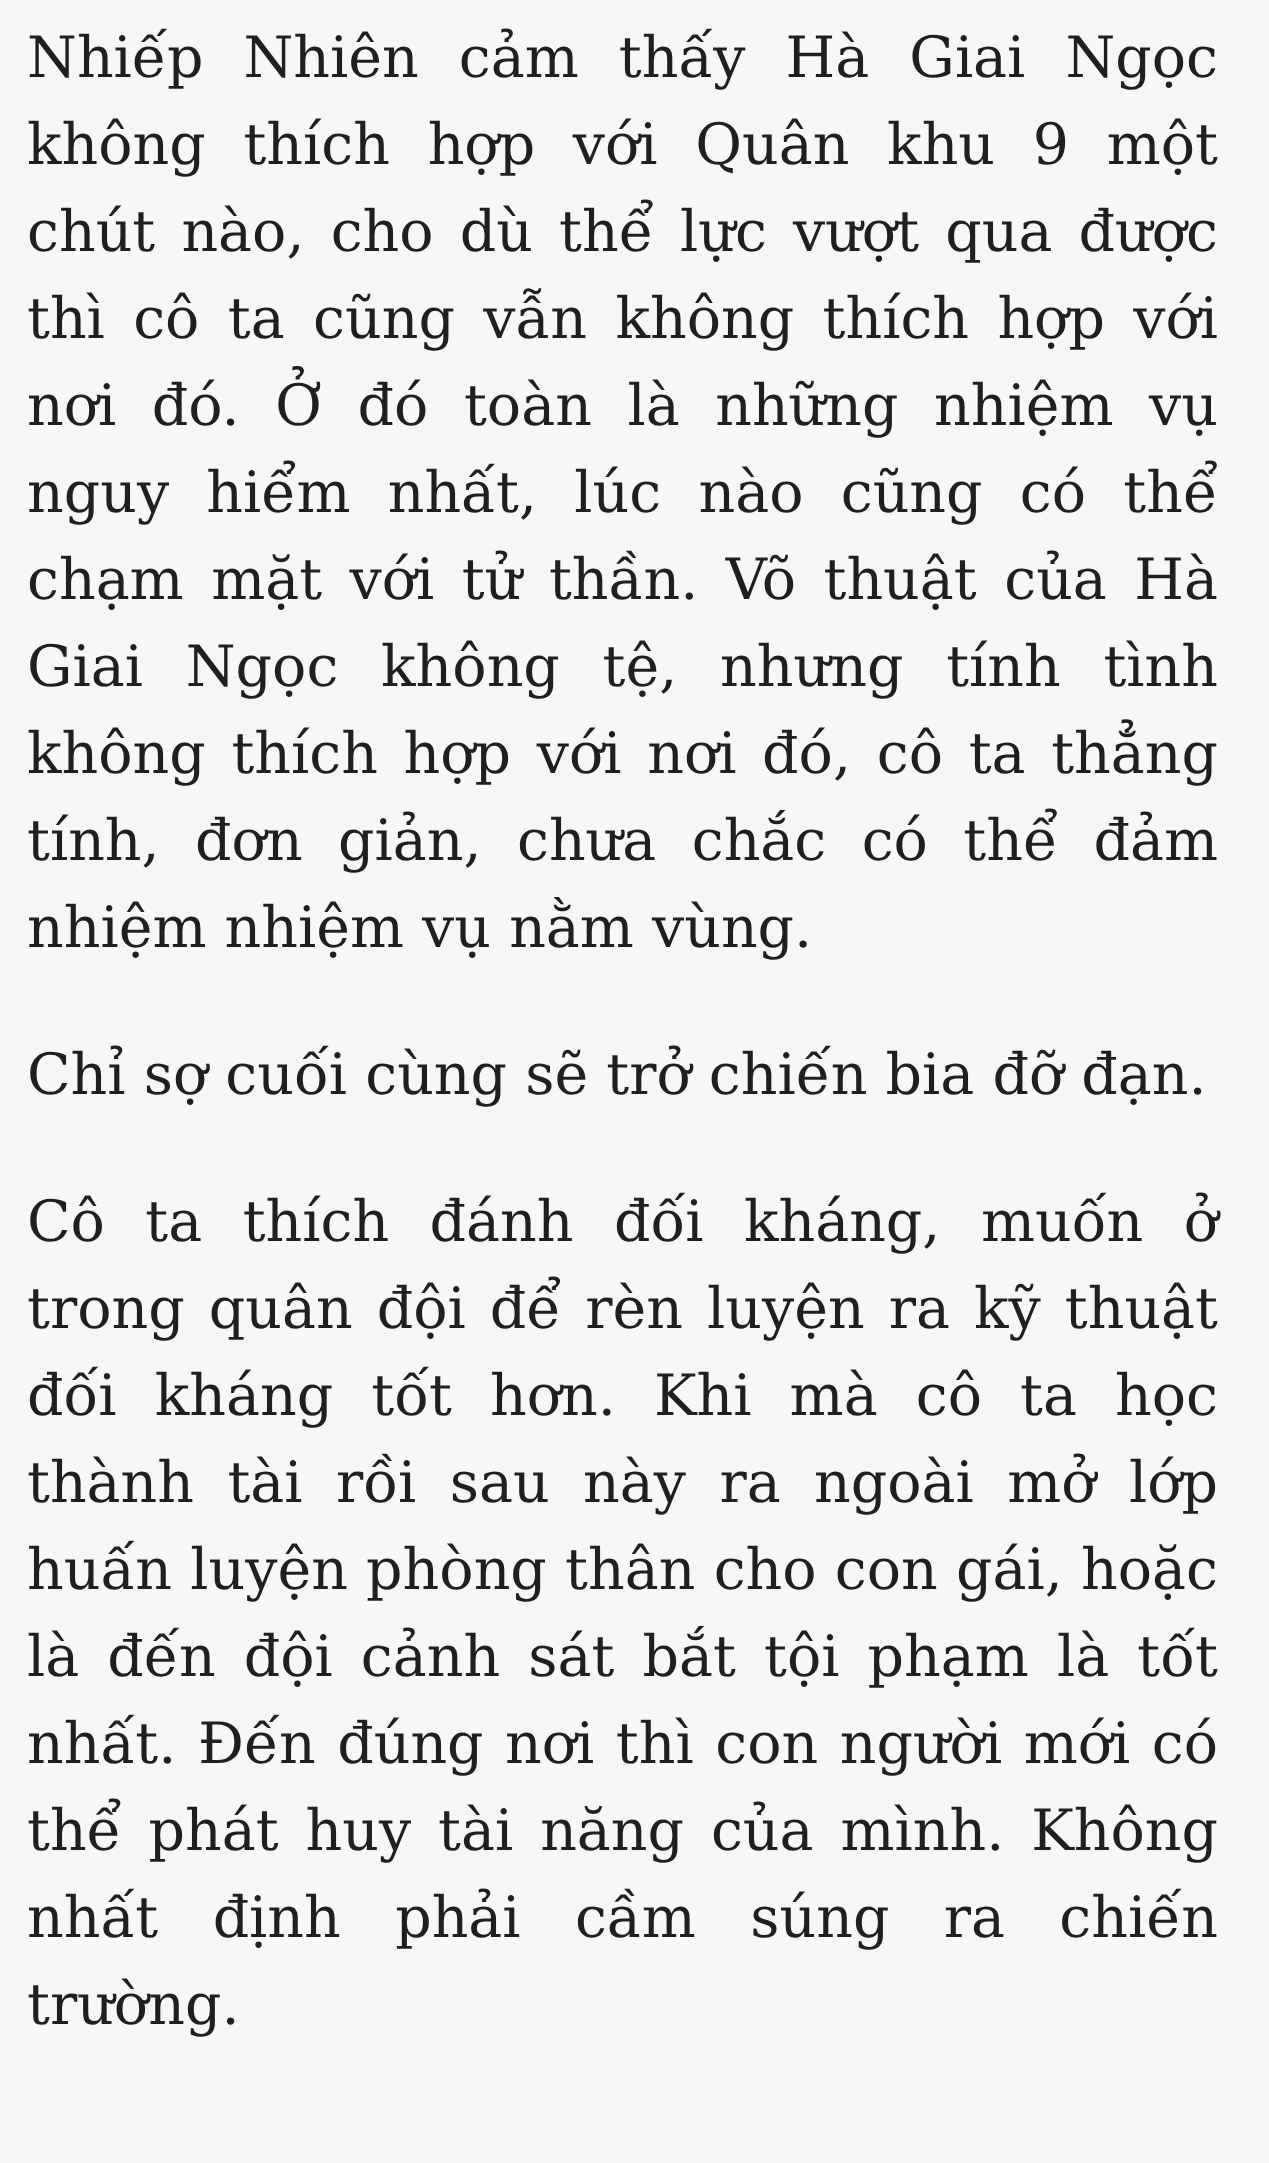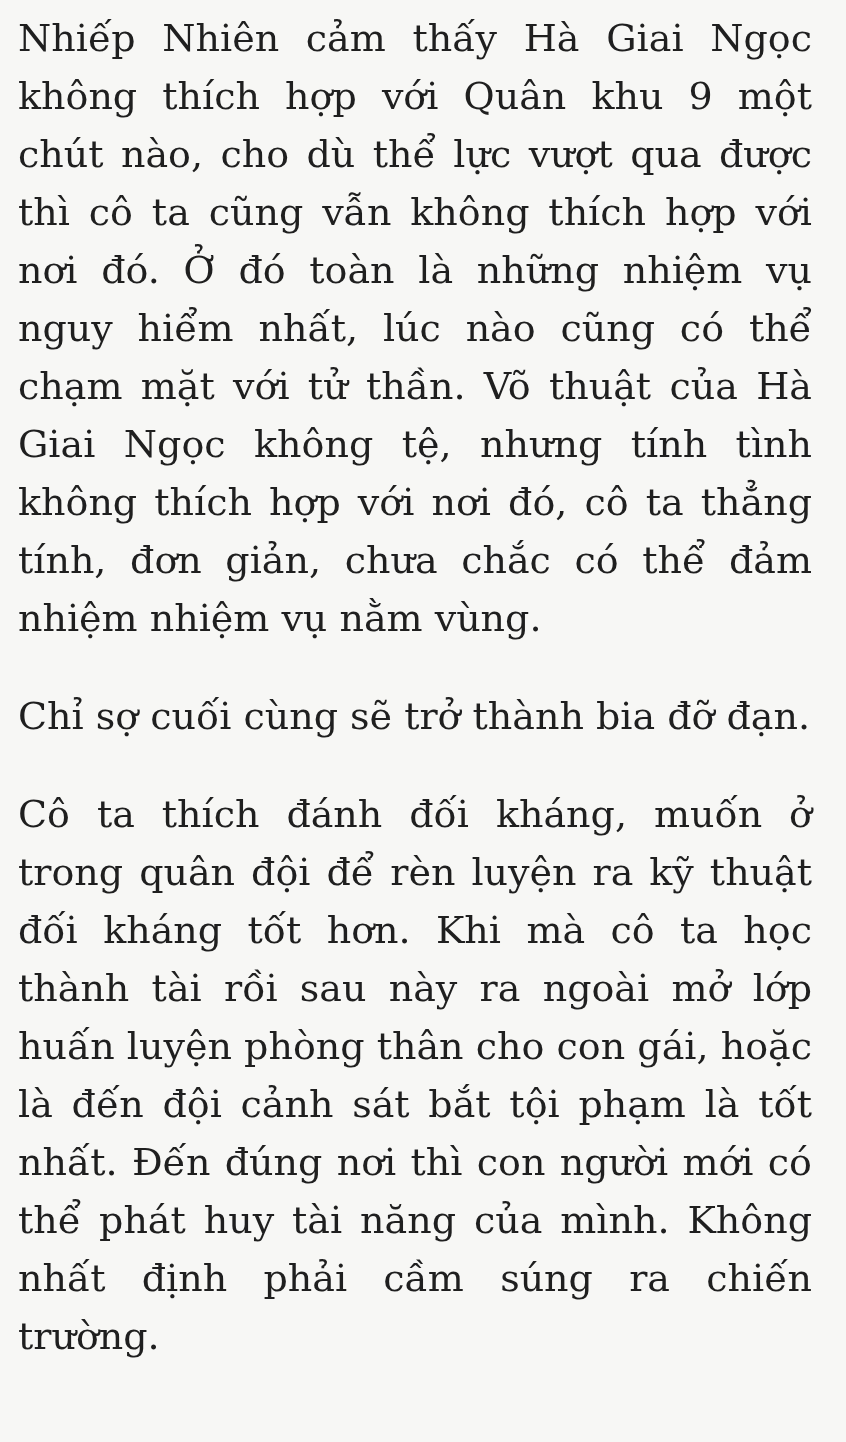--- a/index.html
+++ b/index.html
@@ -26,15 +26,15 @@
   }
   .para {
     margin: 0 16px 40px 0;
   }
 </style>
 </head>
 <body>
 
 <div class="reader-page">
   <p class="para">Nhiếp Nhiên cảm thấy Hà Giai Ngọc không thích hợp với Quân khu 9 một chút nào, cho dù thể lực vượt qua được thì cô ta cũng vẫn không thích hợp với nơi đó. Ở đó toàn là những nhiệm vụ nguy hiểm nhất, lúc nào cũng có thể chạm mặt với tử thần. Võ thuật của Hà Giai Ngọc không tệ, nhưng tính tình không thích hợp với nơi đó, cô ta thẳng tính, đơn giản, chưa chắc có thể đảm nhiệm nhiệm vụ nằm vùng.</p>
-  <p class="para">Chỉ sợ cuối cùng sẽ trở thành bia đỡ đạn.</p>
+  <p class="para">Chỉ sợ cuối cùng sẽ trở chiến bia đỡ đạn.</p>
   <p class="para">Cô ta thích đánh đối kháng, muốn ở trong quân đội để rèn luyện ra kỹ thuật đối kháng tốt hơn. Khi mà cô ta học thành tài rồi sau này ra ngoài mở lớp huấn luyện phòng thân cho con gái, hoặc là đến đội cảnh sát bắt tội phạm là tốt nhất. Đến đúng nơi thì con người mới có thể phát huy tài năng của mình. Không nhất định phải cầm súng ra chiến trường.</p>
 </div>
 
 </body></html>

